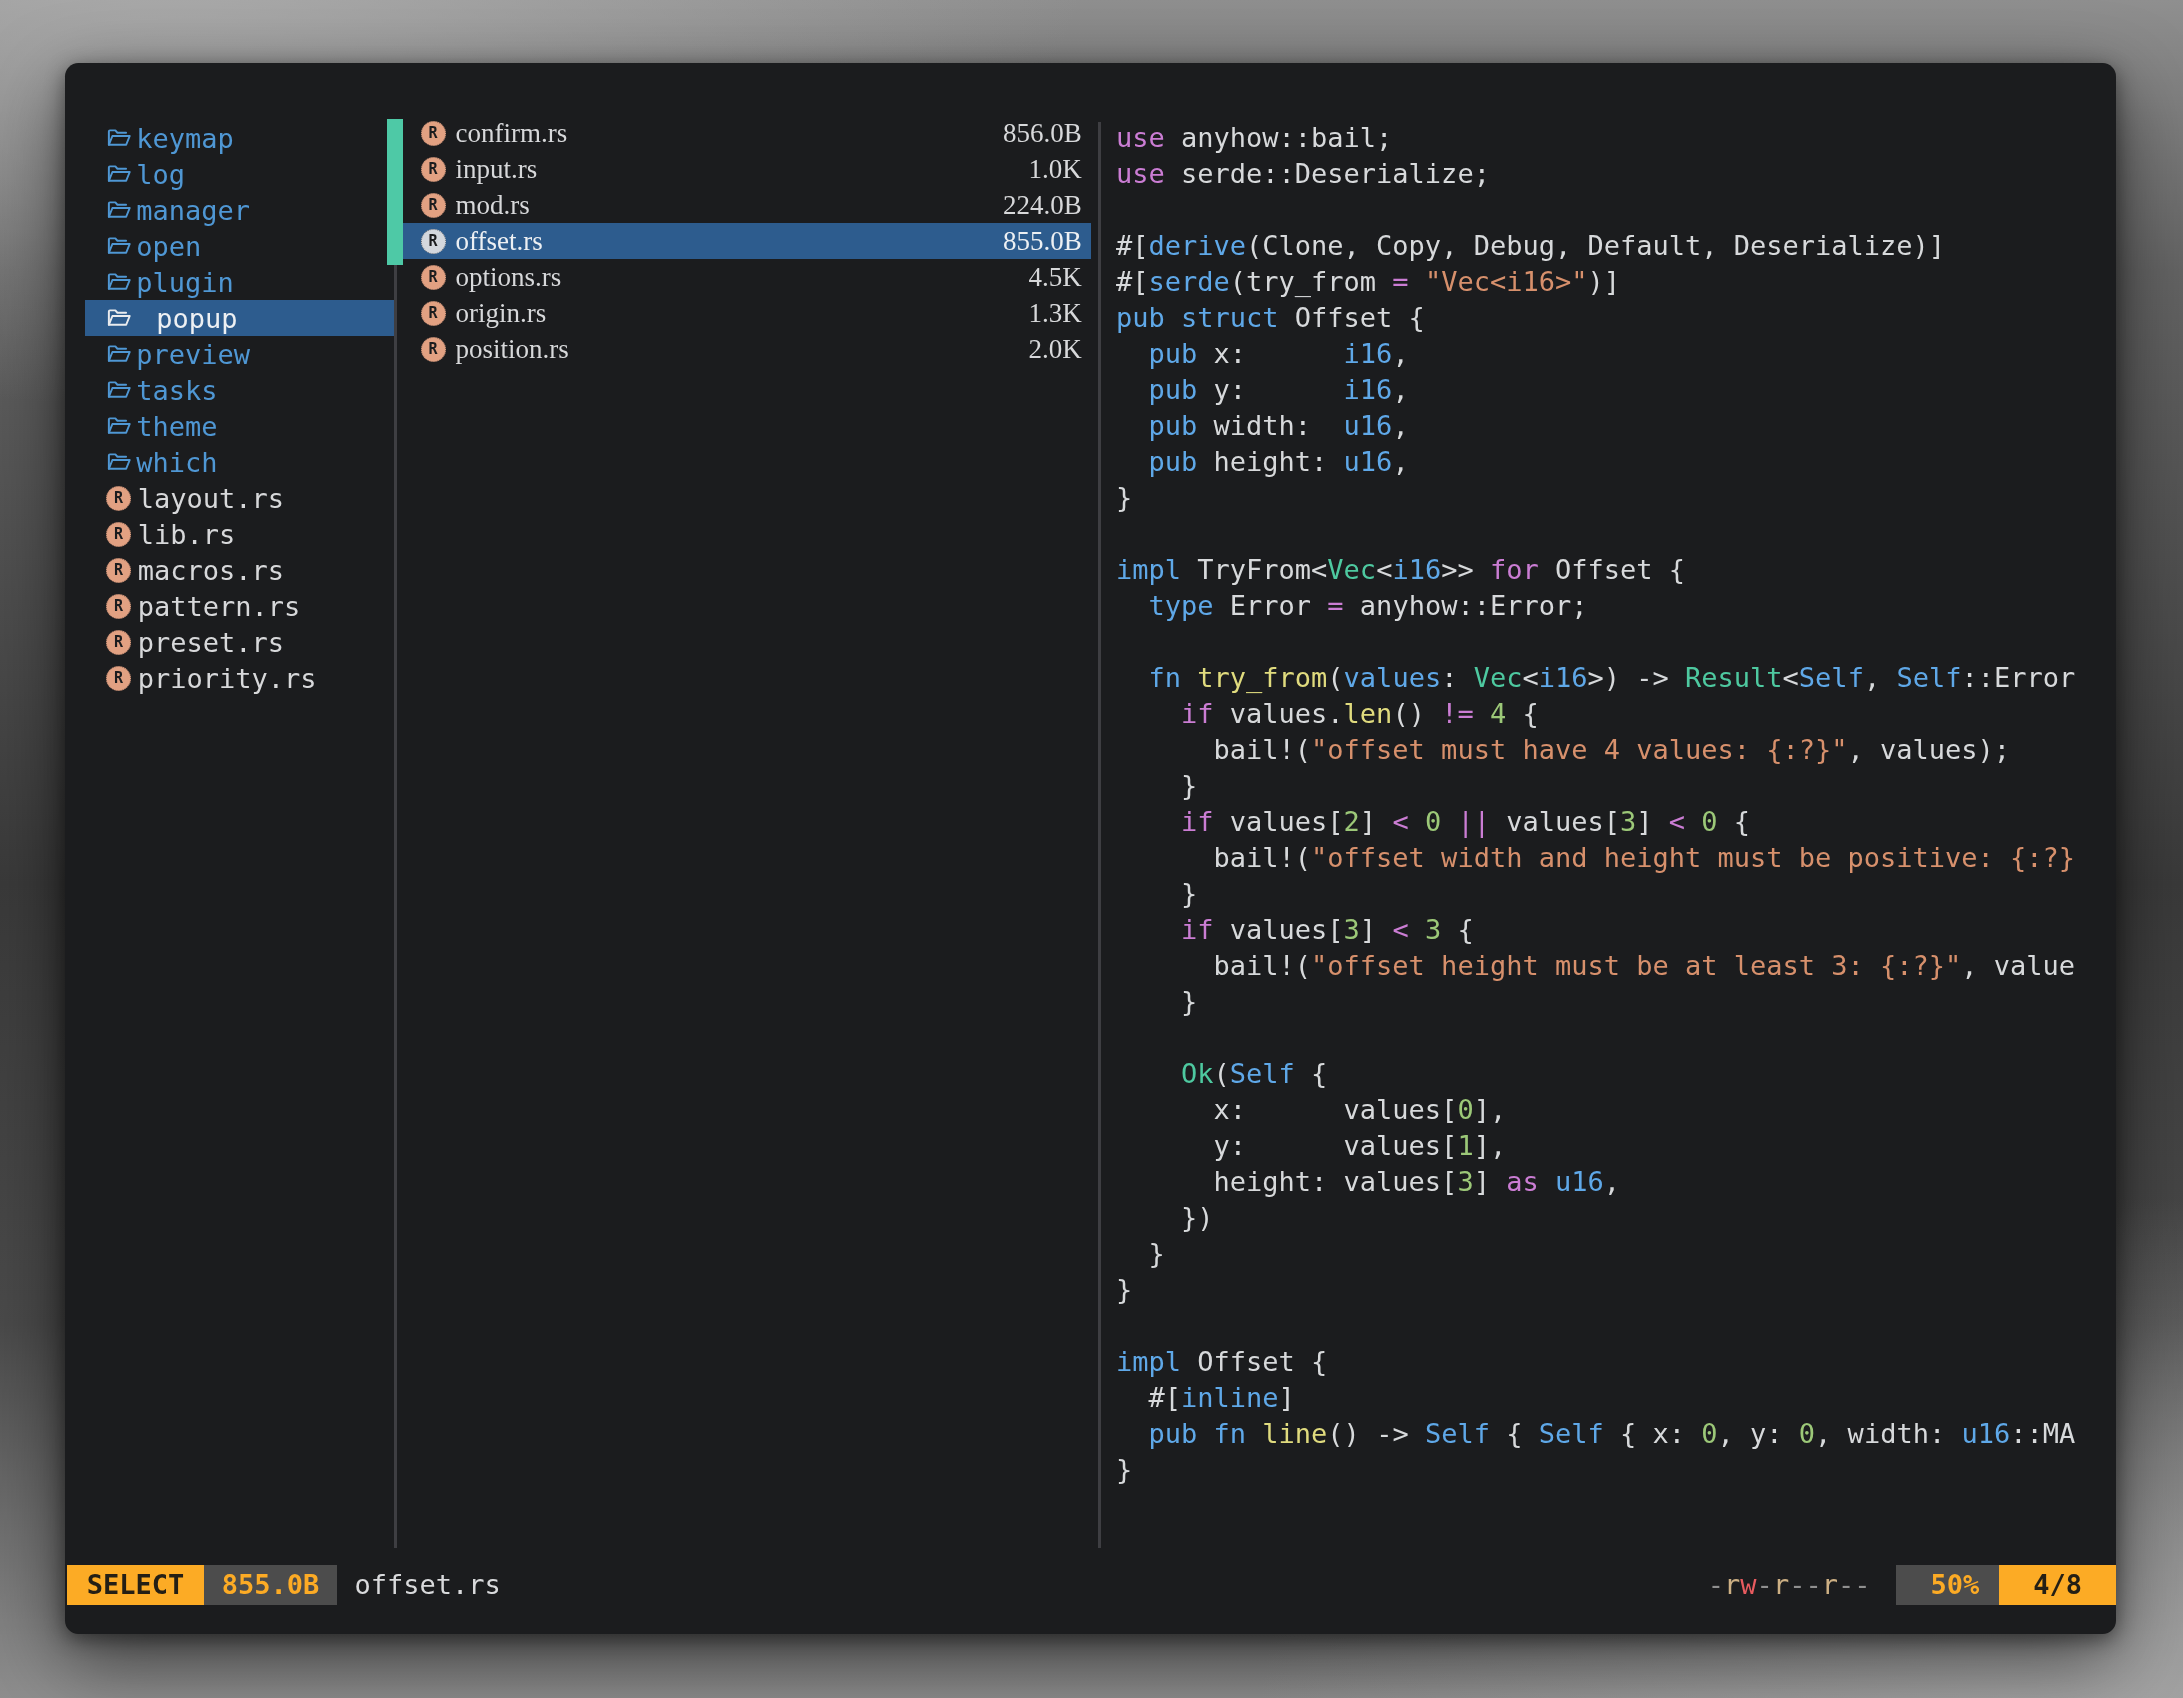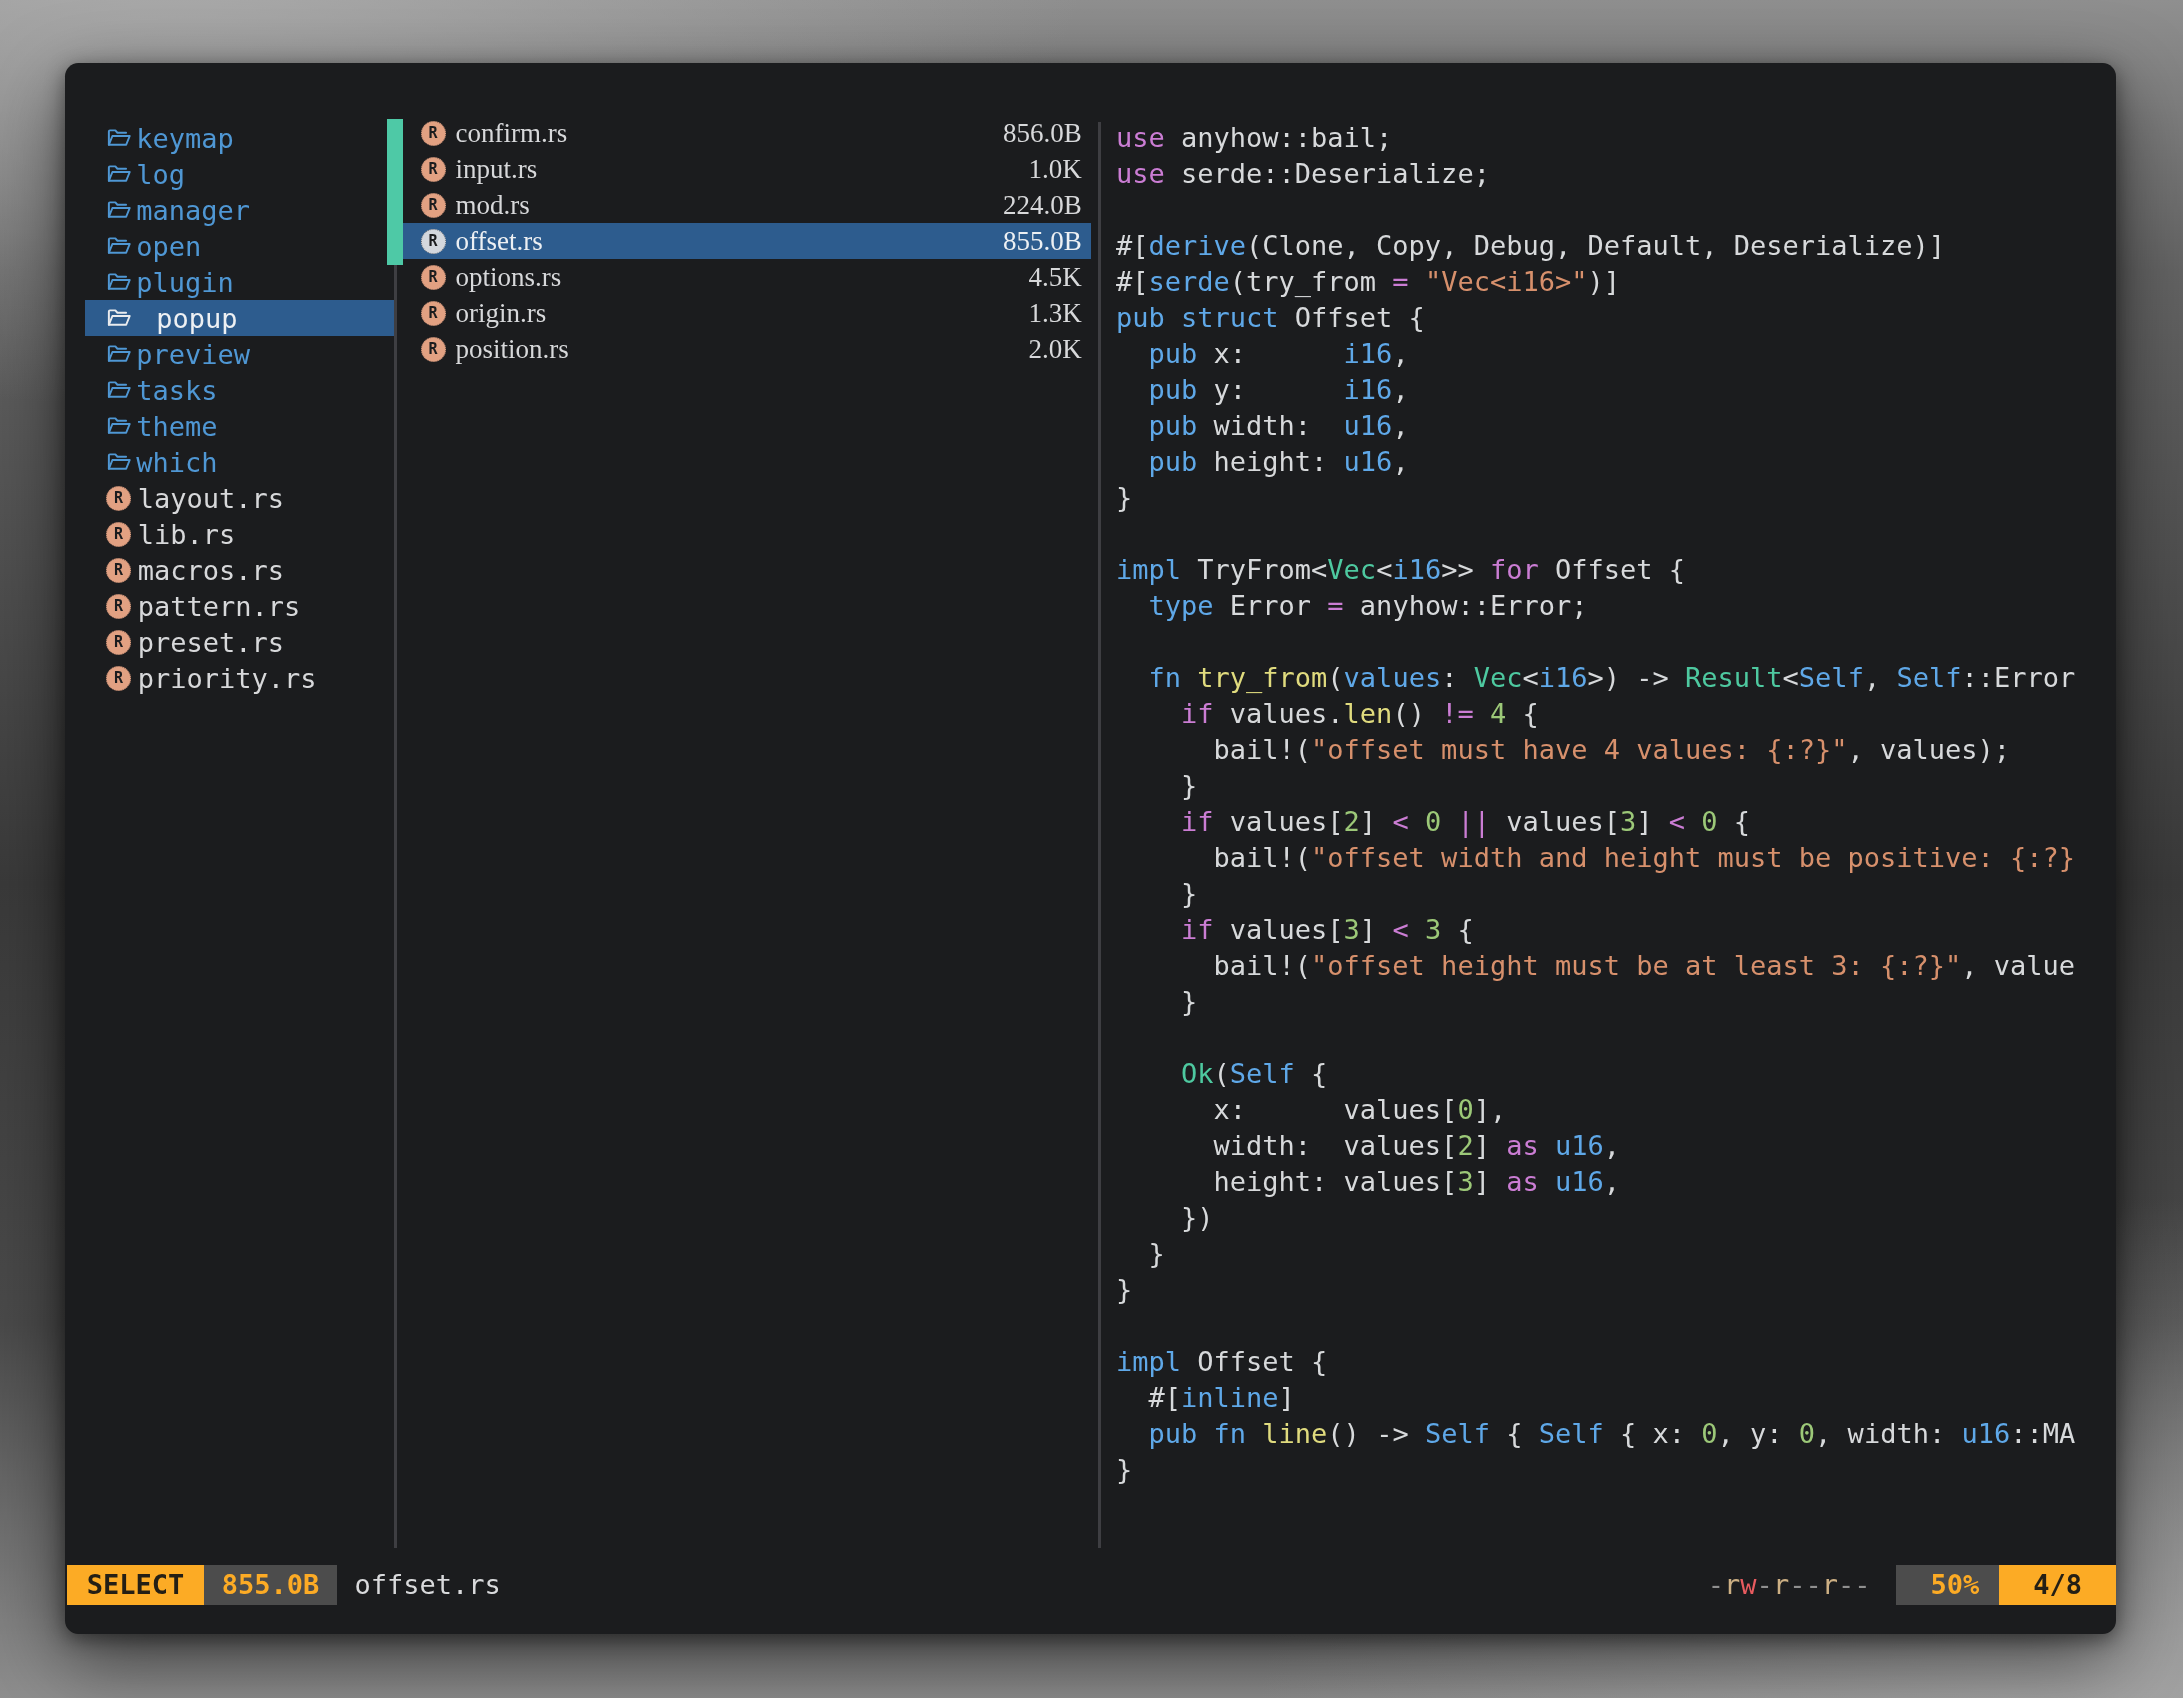--- a/index.html
+++ b/index.html
@@ -259,21 +259,21 @@
         <div class="cl"><span class="tk-plain">    }</span></div>
         <div class="cl"><span class="tk-plain">    </span><span class="tk-kw">if</span><span class="tk-plain"> values[</span><span class="tk-green">2</span><span class="tk-plain">] </span><span class="tk-kw">&lt;</span><span class="tk-plain"> </span><span class="tk-green">0</span><span class="tk-plain"> </span><span class="tk-kw">||</span><span class="tk-plain"> values[</span><span class="tk-green">3</span><span class="tk-plain">] </span><span class="tk-kw">&lt;</span><span class="tk-plain"> </span><span class="tk-green">0</span><span class="tk-plain"> {</span></div>
         <div class="cl"><span class="tk-plain">      bail!(</span><span class="tk-str">"offset width and height must be positive: {:?}</span></div>
         <div class="cl"><span class="tk-plain">    }</span></div>
         <div class="cl"><span class="tk-plain">    </span><span class="tk-kw">if</span><span class="tk-plain"> values[</span><span class="tk-green">3</span><span class="tk-plain">] </span><span class="tk-kw">&lt;</span><span class="tk-plain"> </span><span class="tk-green">3</span><span class="tk-plain"> {</span></div>
         <div class="cl"><span class="tk-plain">      bail!(</span><span class="tk-str">"offset height must be at least 3: {:?}"</span><span class="tk-plain">, value</span></div>
         <div class="cl"><span class="tk-plain">    }</span></div>
         <div class="cl"></div>
         <div class="cl"><span class="tk-plain">    </span><span class="tk-teal">Ok</span><span class="tk-plain">(</span><span class="tk-blue">Self</span><span class="tk-plain"> {</span></div>
         <div class="cl"><span class="tk-plain">      x:      values[</span><span class="tk-green">0</span><span class="tk-plain">],</span></div>
-        <div class="cl"><span class="tk-plain">      width:  values[</span><span class="tk-green">2</span><span class="tk-plain">] </span><span class="tk-kw">as</span><span class="tk-plain"> </span><span class="tk-blue">u16</span><span class="tk-plain">,</span></div>
+        <div class="cl"><span class="tk-plain">      y:      values[</span><span class="tk-green">1</span><span class="tk-plain">],</span></div>
         <div class="cl"><span class="tk-plain">      height: values[</span><span class="tk-green">3</span><span class="tk-plain">] </span><span class="tk-kw">as</span><span class="tk-plain"> </span><span class="tk-blue">u16</span><span class="tk-plain">,</span></div>
         <div class="cl"><span class="tk-plain">    })</span></div>
         <div class="cl"><span class="tk-plain">  }</span></div>
         <div class="cl"><span class="tk-plain">}</span></div>
         <div class="cl"></div>
         <div class="cl"><span class="tk-blue">impl</span><span class="tk-plain"> Offset {</span></div>
         <div class="cl"><span class="tk-plain">  #[</span><span class="tk-blue">inline</span><span class="tk-plain">]</span></div>
         <div class="cl"><span class="tk-plain">  </span><span class="tk-blue">pub fn</span><span class="tk-plain"> </span><span class="tk-yellow">line</span><span class="tk-plain">() -&gt; </span><span class="tk-blue">Self</span><span class="tk-plain"> { </span><span class="tk-blue">Self</span><span class="tk-plain"> { x: </span><span class="tk-green">0</span><span class="tk-plain">, y: </span><span class="tk-green">0</span><span class="tk-plain">, width: </span><span class="tk-blue">u16</span><span class="tk-plain">::MA</span></div>
         <div class="cl"><span class="tk-plain">}</span></div>
       </div>

